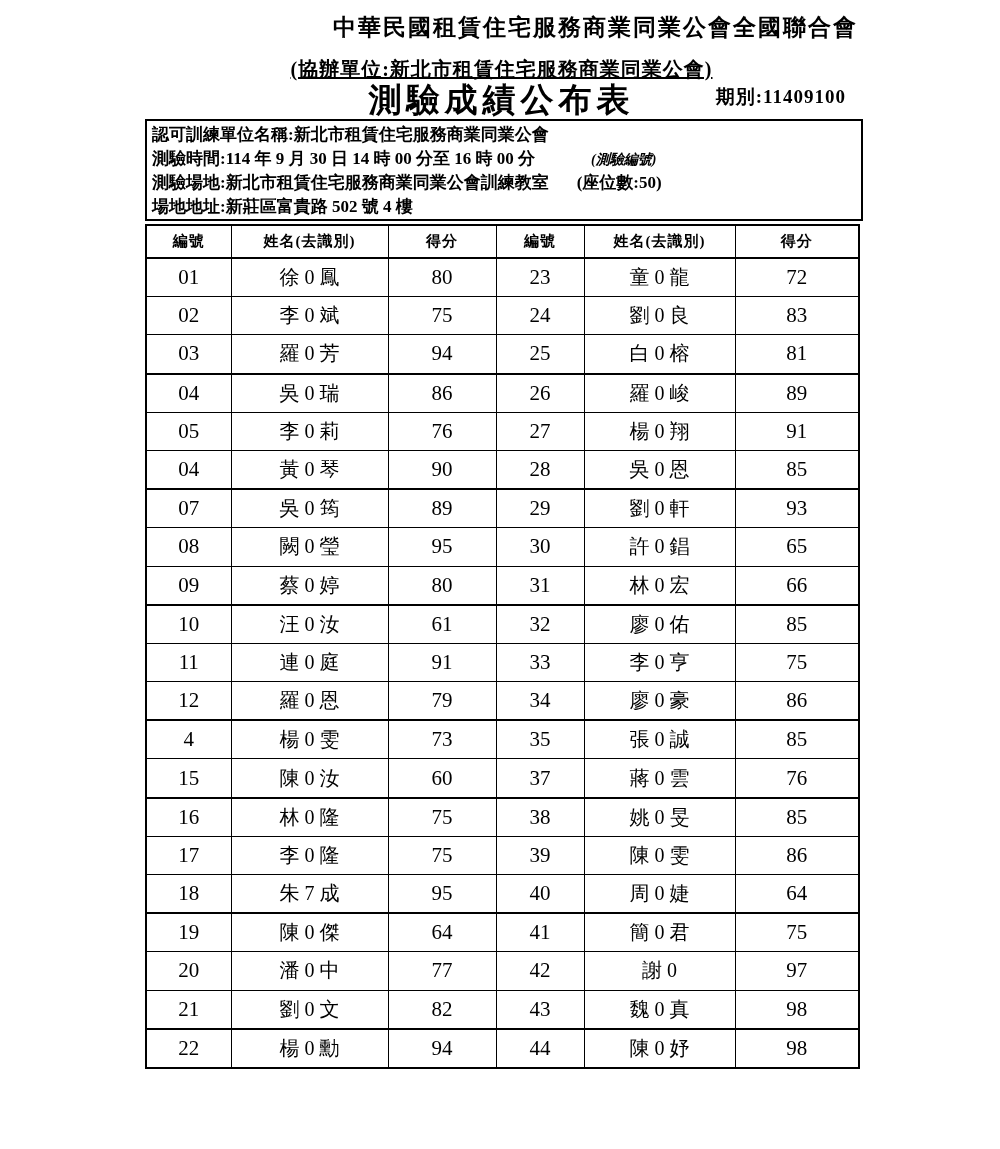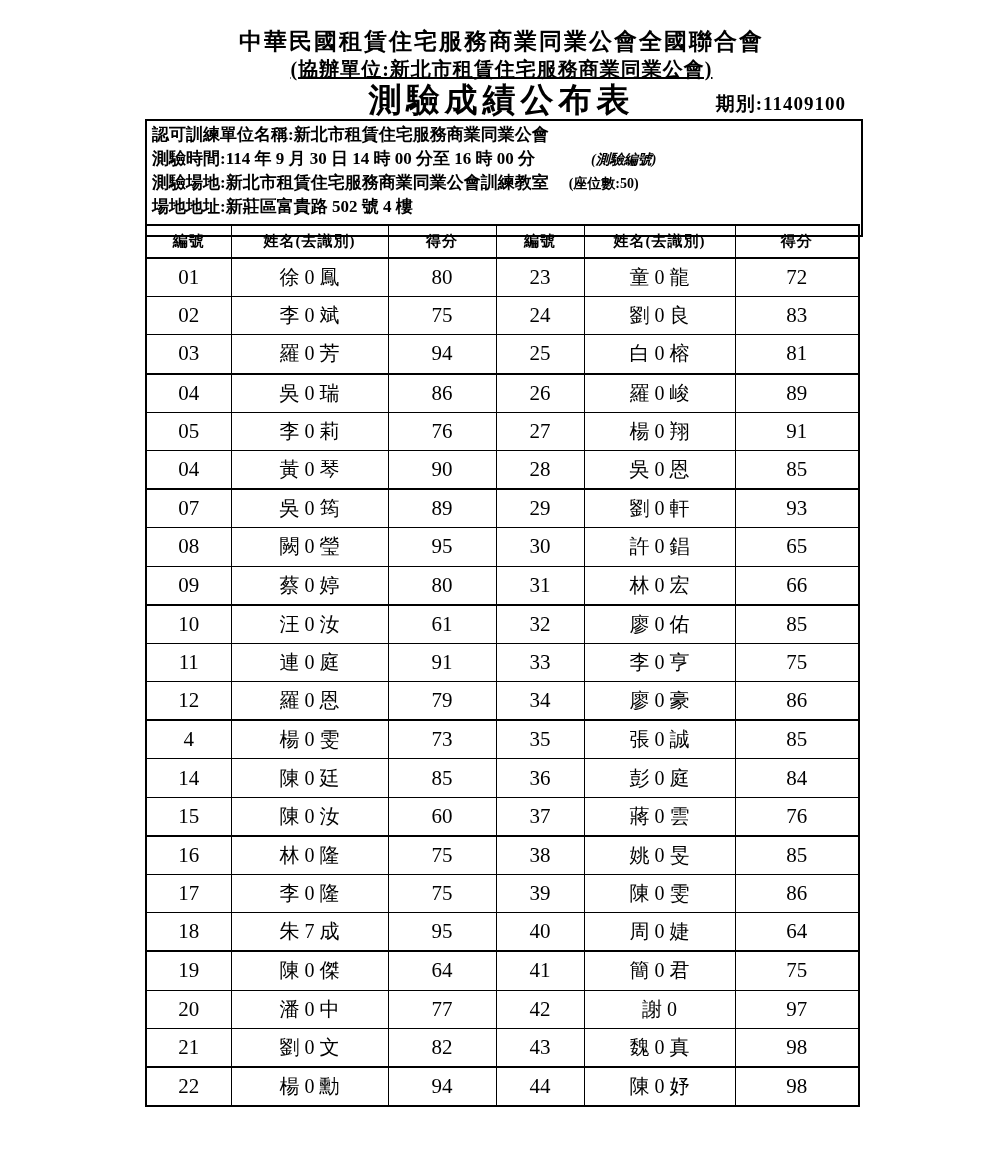--- a/index.html
+++ b/index.html
@@ -4,47 +4,47 @@
 <style>
   html,body{margin:0;padding:0;background:#ffffff;}
   .page{
     position:relative;
     width:1000px;height:1149px;
     background:#ffffff;color:#000;
     font-family:"Liberation Serif","DejaVu Serif",serif;
     overflow:hidden;
   }
   .org-title{
-    position:absolute;top:26px;left:145px;width:713px;
-    text-align:center;font-size:23px;font-weight:bold;letter-spacing:2px;
+    position:absolute;top:12px;left:145px;width:713px;
+    text-align:right;font-size:23px;font-weight:bold;letter-spacing:2px;
   }
   .co-organizer{
     position:absolute;top:56px;left:145px;width:713px;
     text-align:center;font-size:20px;font-weight:bold;letter-spacing:1px;text-decoration:underline;
   }
   .title-row{
     position:absolute;top:80px;left:145px;width:713px;height:40px;
   }
   .doc-title{
     margin:0;text-align:center;font-size:33px;font-weight:bold;letter-spacing:5px;
     line-height:40px;
   }
   .period-label{
-    position:absolute;right:12px;bottom:3px;
+    position:absolute;right:12px;bottom:10px;
     font-size:19px;font-weight:bold;letter-spacing:1px;
   }
   .info-box{
     position:absolute;top:119px;left:145px;width:709px;height:96px;
     border:2px solid #000;
-    padding:2px 0 16px 5px;box-sizing:content-box;
+    padding:2px 0 0 5px;box-sizing:content-box;
     font-size:17px;font-weight:bold;
   }
   .info-line{height:24px;line-height:24px;white-space:nowrap;}
   .info-note-small{font-size:14px;margin-left:56px;font-style:italic;}
-  .info-note{font-size:14px;margin-left:20px;}
+  .info-note{font-size:17px;margin-left:28px;}
   .score-table{
     position:absolute;top:224px;left:145px;width:713px;
     border-collapse:collapse;table-layout:fixed;
     border:2px solid #000;
   }
   .score-table th{
     height:31px;font-size:15px;font-weight:bold;
     border:1px solid #000;border-bottom:2px solid #000;
     padding:0;letter-spacing:1px;
   }
@@ -204,28 +204,20 @@
           <td>86</td>
         </tr>
         <tr>
           <td>4</td>
           <td class="name-cell">楊 0 雯</td>
           <td>73</td>
           <td>35</td>
           <td class="name-cell">張 0 誠</td>
           <td>85</td>
         </tr>
-        <tr>
-          <td>14</td>
-          <td class="name-cell">陳 0 廷</td>
-          <td>85</td>
-          <td>36</td>
-          <td class="name-cell">彭 0 庭</td>
-          <td>84</td>
-        </tr>
         <tr class="group-end">
           <td>15</td>
           <td class="name-cell">陳 0 汝</td>
           <td>60</td>
           <td>37</td>
           <td class="name-cell">蔣 0 雲</td>
           <td>76</td>
         </tr>
         <tr>
           <td>16</td>

